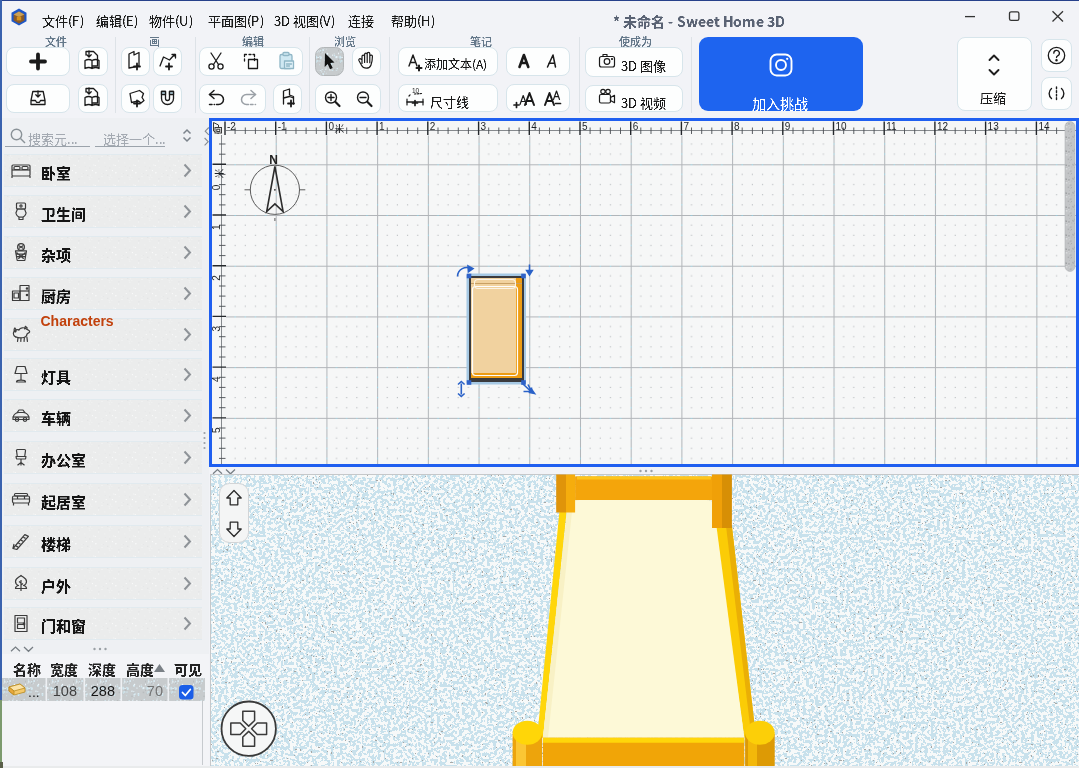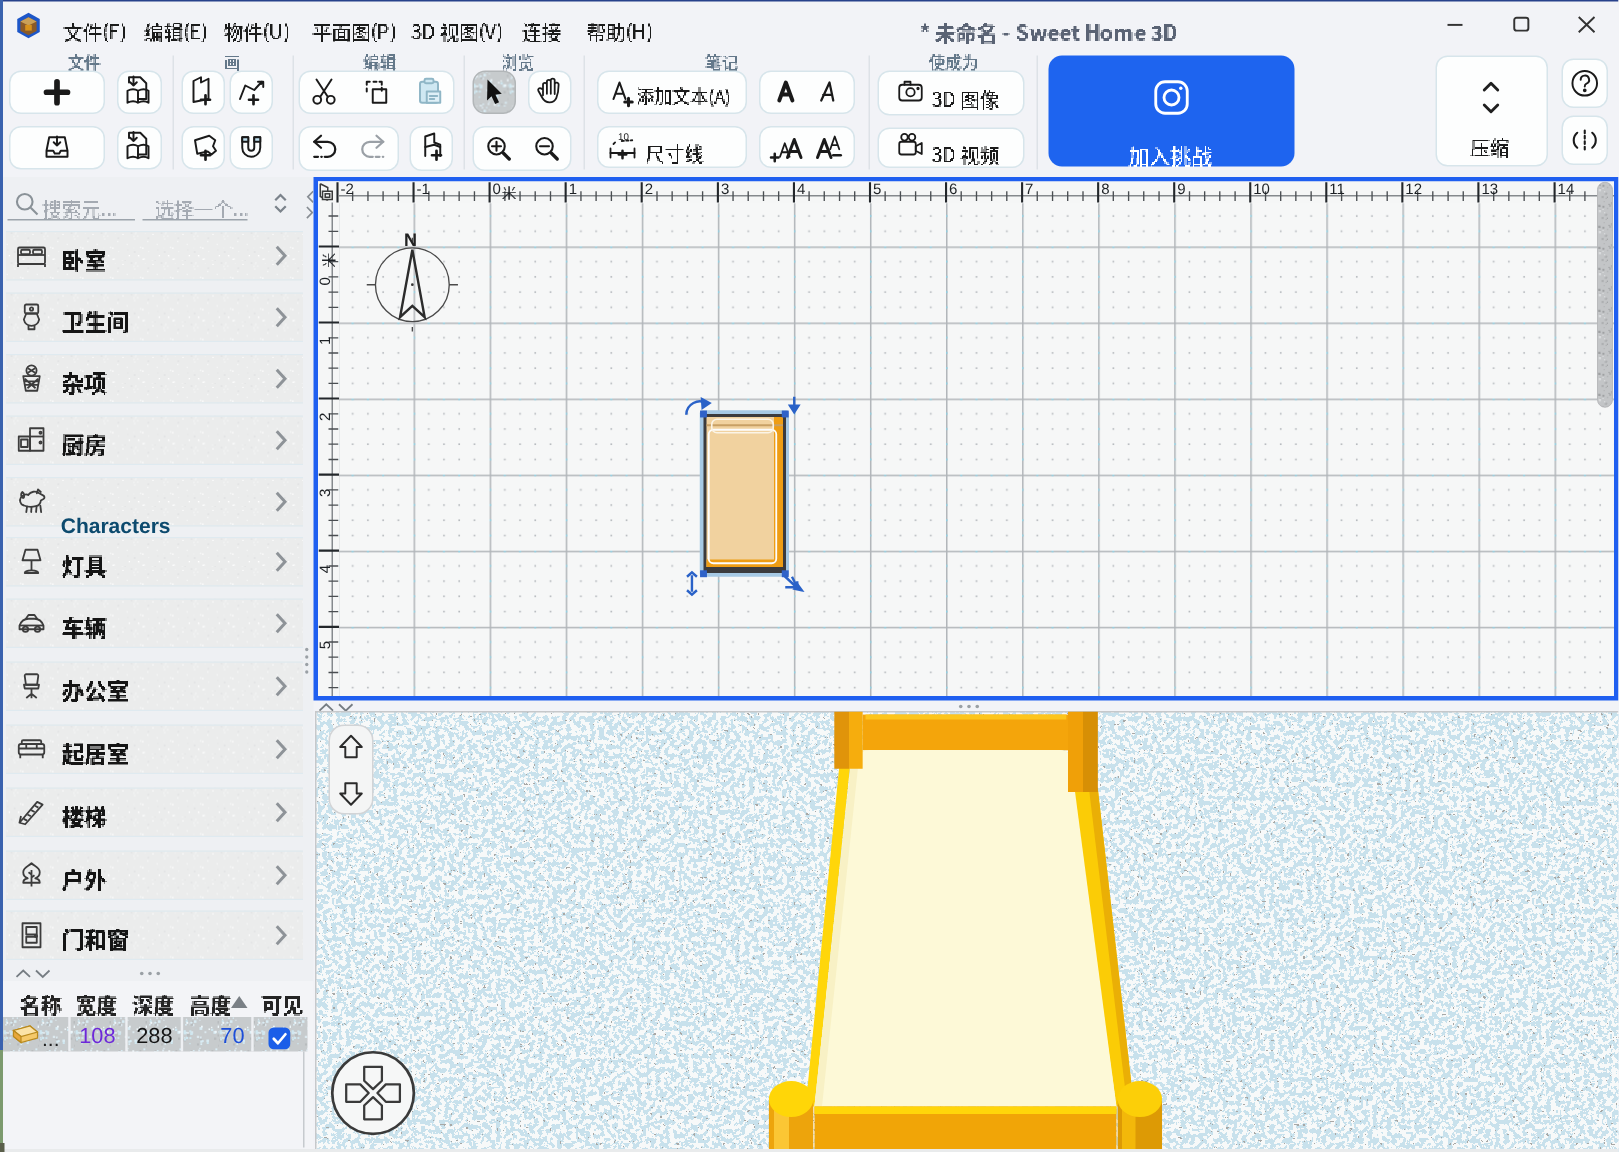--- a/index.html
+++ b/index.html
@@ -524,21 +524,21 @@
     <rect x="1.5" y="7" width="7.5" height="9.5"></rect>
     <path d="M3 9h4.5v5H3z"></path>
     <circle cx="16" cy="4.5" r="0.7"></circle>
     <circle cx="16" cy="11" r="0.7"></circle>
   </svg>
 <svg style="left:4px;top:317.5px" width="198" height="33">
     <rect width="198" height="33" fill="url(#prow)"></rect>
     <rect x="0" y="0" width="198" height="0.8" fill="#dfeaf0"></rect>
     <rect x="0" y="32.2" width="198" height="0.8" fill="#dfeaf0"></rect>
   </svg>
-<div class="abs" style="left:40.5px;top:342px;font:bold 14px 'Liberation Sans';color:#0c4a6e">Characters</div>
+<div class="abs" style="left:40.5px;top:313px;font:bold 14px 'Liberation Sans';color:#c2410c">Characters</div>
 <svg style="left:181px;top:326.5px" width="12" height="15" fill="none" stroke="#8e9398" stroke-width="2">
     <path d="M3.5 1.5 9 7.5 3.5 13.5"></path>
   </svg>
 <svg style="left:4px;top:358.3px" width="198" height="33">
     <rect width="198" height="33" fill="url(#prow)"></rect>
     <rect x="0" y="0" width="198" height="0.8" fill="#dfeaf0"></rect>
     <rect x="0" y="32.2" width="198" height="0.8" fill="#dfeaf0"></rect>
   </svg>
 <svg class="t" style="left:40.5px;top:365.3px" width="32" height="22">
     <path fill="#151515" d="M3 5h1v1h-1zM3 6h2v1h-2zM7 6h7v1h-7zM18 6h9v1h-9zM3 7h2v1h-2zM7 7h7v1h-7zM18 7h2v1h-2zM25 7h2v1h-2zM3 8h3v1h-3zM10 8h2v1h-2zM18 8h9v1h-9zM1 9h1v1h-1zM3 9h4v1h-4zM10 9h2v1h-2zM18 9h2v1h-2zM25 9h2v1h-2zM1 10h1v1h-1zM3 10h3v1h-3zM10 10h2v1h-2zM18 10h2v1h-2zM25 10h2v1h-2zM1 11h1v1h-1zM3 11h3v1h-3zM10 11h2v1h-2zM18 11h9v1h-9zM1 12h1v1h-1zM3 12h1v1h-1zM10 12h2v1h-2zM18 12h2v1h-2zM25 12h2v1h-2zM3 13h1v1h-1zM10 13h2v1h-2zM18 13h9v1h-9zM3 14h2v1h-2zM10 14h2v1h-2zM18 14h2v1h-2zM25 14h2v1h-2zM2 15h4v1h-4zM10 15h2v1h-2zM16 15h13v1h-13zM2 16h2v1h-2zM5 16h2v1h-2zM10 16h2v1h-2zM16 16h13v1h-13zM1 17h2v1h-2zM10 17h2v1h-2zM18 17h3v1h-3zM24 17h3v1h-3zM1 18h2v1h-2zM8 18h4v1h-4zM16 18h4v1h-4zM26 18h3v1h-3zM1 19h1v1h-1zM8 19h3v1h-3zM16 19h2v1h-2zM27 19h2v1h-2z"></path>
@@ -702,23 +702,23 @@
     <rect x="81.5" width="1.6" height="23" fill="#eef0f3"></rect>
     <rect x="118.5" width="1.6" height="23" fill="#eef0f3"></rect>
     <rect x="165.5" width="1.6" height="23" fill="#eef0f3"></rect>
   </svg>
 <svg style="left:7px;top:682px" width="20" height="16" viewBox="0 0 20 16">
 <polygon points="2,5 13,2 18,6 18,10 7,13 2,9" fill="#f5c96a" stroke="#b98a1e" stroke-width="0.8"></polygon>
 <polygon points="2,5 13,2 18,6 7,9" fill="#fbe3a8" stroke="#b98a1e" stroke-width="0.8"></polygon>
 <polygon points="2,5 7,9 7,13 2,9" fill="#e8a83c" stroke="#b98a1e" stroke-width="0.8"></polygon>
 </svg>
 <div class="abs" style="left:28px;top:684px;font:14px 'Liberation Sans';color:#222">...</div>
-<div class="abs" style="left:37px;top:682.5px;width:40px;text-align:right;font:14.5px 'Liberation Sans';color:#6d28d9">108</div>
+<div class="abs" style="left:37px;top:682.5px;width:40px;text-align:right;font:14.5px 'Liberation Sans';color:#404040">108</div>
 <div class="abs" style="left:75px;top:682.5px;width:40px;text-align:right;font:14.5px 'Liberation Sans';color:#151515">288</div>
-<div class="abs" style="left:123px;top:682.5px;width:40px;text-align:right;font:14.5px 'Liberation Sans';color:#1d4ed8">70</div>
+<div class="abs" style="left:123px;top:682.5px;width:40px;text-align:right;font:14.5px 'Liberation Sans';color:#737373">70</div>
 <svg style="left:179px;top:685px" width="15" height="15">
     <rect width="14.5" height="14.5" rx="3.5" fill="#1b5ee8"></rect>
     <path d="M3.5 7.5l2.8 3 5-6" stroke="#fff" stroke-width="1.8" fill="none" stroke-linecap="round" stroke-linejoin="round"></path>
   </svg>
 <div class="abs" style="left:209px;top:118px;width:870px;height:349px;background:#f6f7f7;border:3px solid #1f5ff0"></div>
 <svg style="left:209px;top:118px" width="870" height="349" viewBox="209 118 870 349">
 <defs>
       <pattern id="grid" width="50.71" height="50.71" patternUnits="userSpaceOnUse" patternTransform="translate(225,164.3)">
 <rect width="50.71" height="50.71" fill="#f6f7f7"></rect>
 <path d="M0.5 0v50.71M0 0.5h50.71" stroke="#b1b5b9" stroke-width="1" fill="none"></path>

